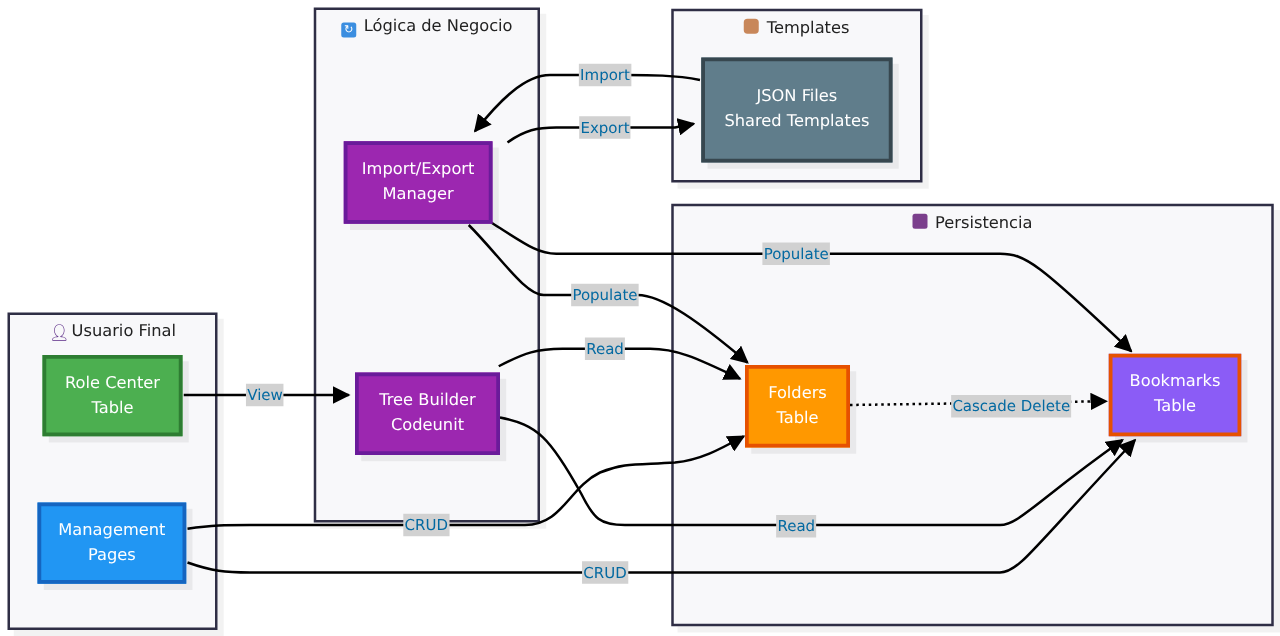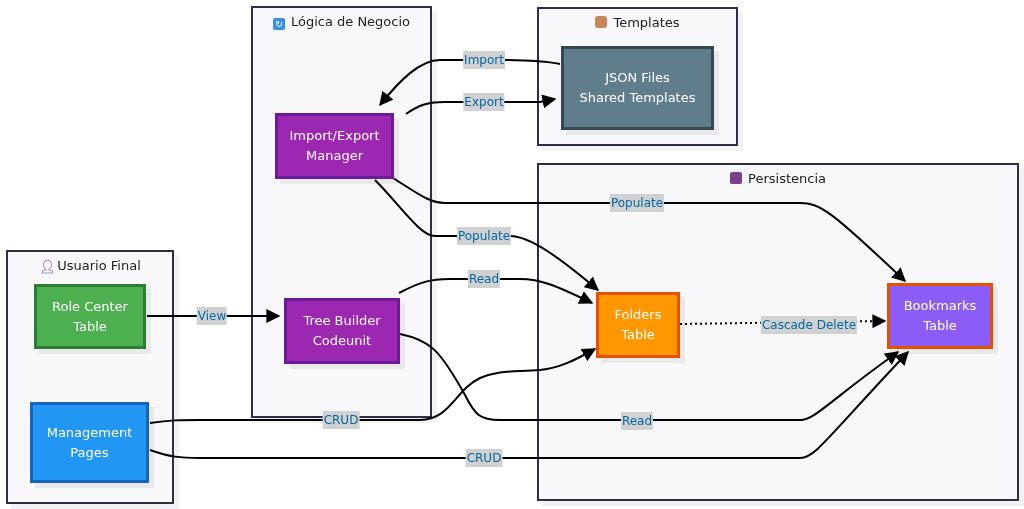--- a/index.html
+++ b/index.html
@@ -56,21 +56,21 @@
     <path d="M150,450 C170,457 180,458 200,458 L800,458 C815,458 825,440 908,352" marker-end="url(#arr)"></path>
   </g>
 </svg>
 
 <div class="node" style="left:34px;top:284px;width:112px;height:65px;background:#4caf50;border:3px solid #2e7d32;">
   <div>
       <span>Role Center</span>
       <span>Table</span>
     </div>
 </div>
-<div class="node" style="left:30px;top:402px;width:119px;height:81px;background:#2196f3;border:3px solid #1565c0;">
+<div class="node" style="left:30px;top:402px;width:119px;height:65px;background:#2196f3;border:3px solid #1565c0;">
   <div>
       <span>Management</span>
       <span>Pages</span>
     </div>
 </div>
 <div class="node" style="left:275px;top:113px;width:119px;height:66px;background:#9c27b0;border:3px solid #6a1b9a;">
   <div>
       <span>Import/Export</span>
       <span>Manager</span>
     </div>

